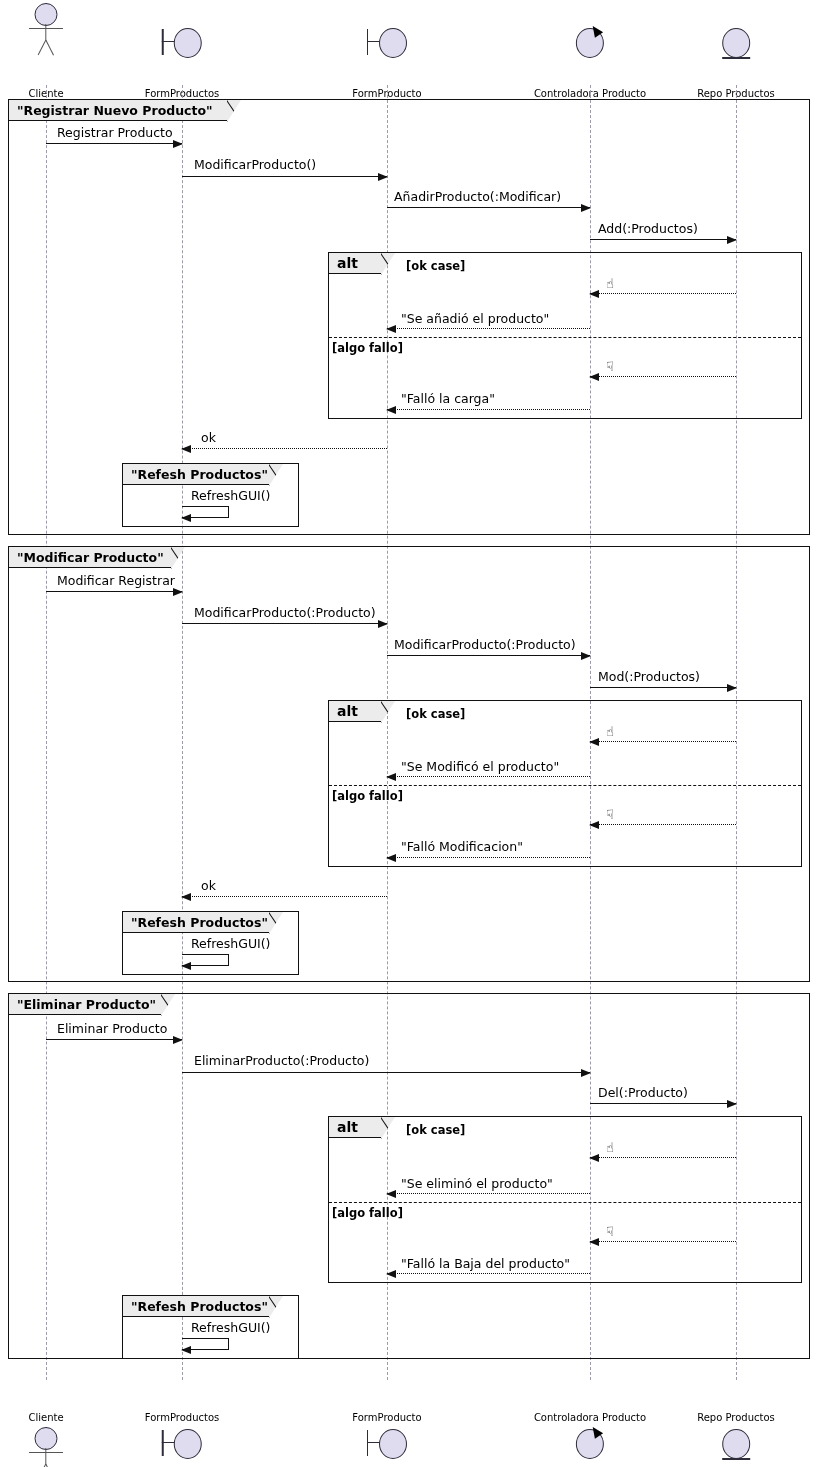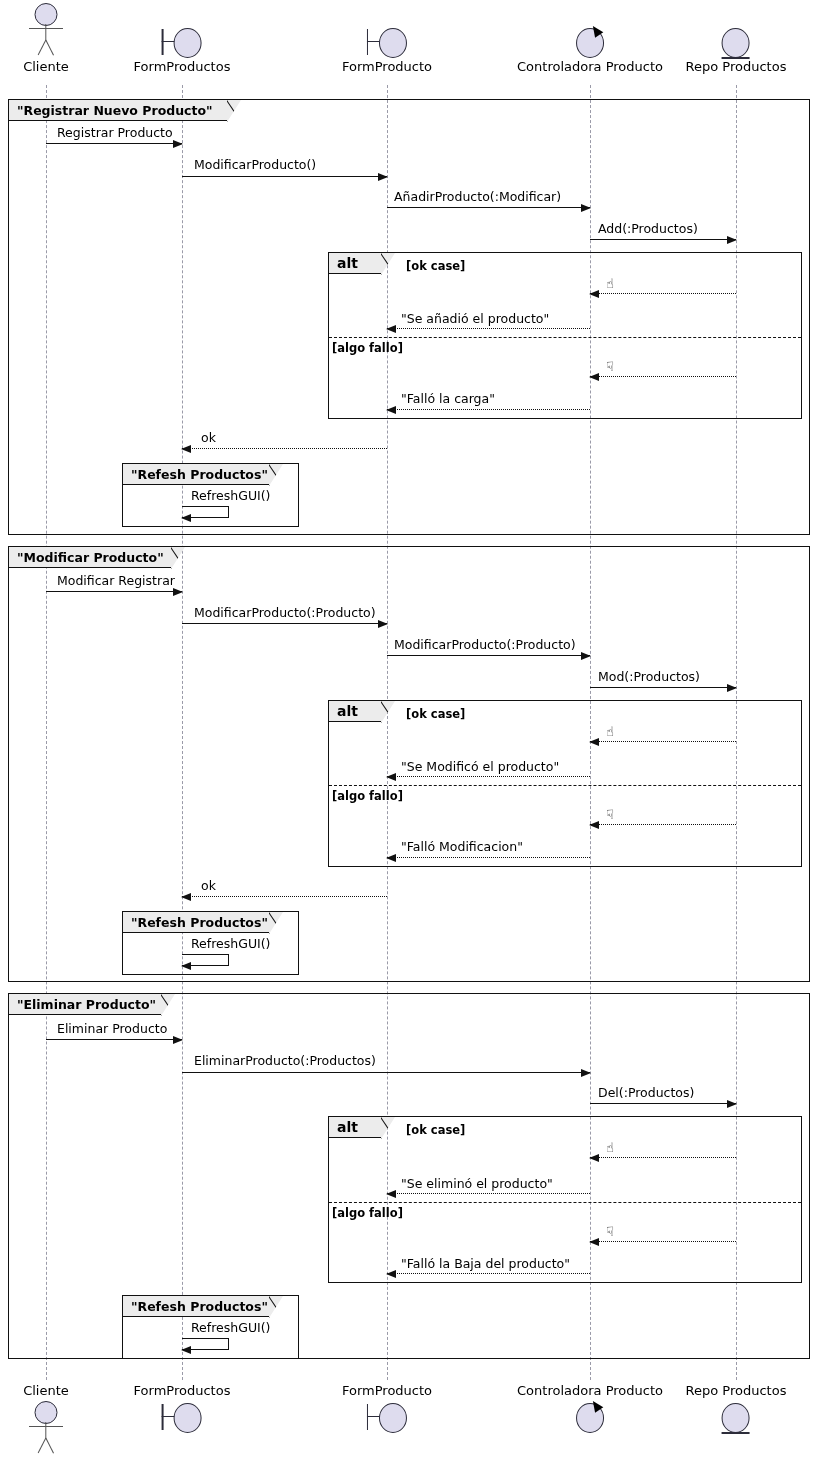--- a/index.html
+++ b/index.html
@@ -1,21 +1,21 @@
 <!DOCTYPE html>
 <html><head>
 <meta charset="utf-8">
 <style>
   html,body{margin:0;padding:0;background:#ffffff;}
   body{font-family:"DejaVu Sans","Liberation Sans",sans-serif;}
   #canvas{position:relative;width:816px;height:1467px;background:#ffffff;overflow:hidden;}
 
   
   .participant{position:absolute;transform:translateX(-50%);text-align:center;}
-  .p-label{font-size:13px;color:#000;white-space:nowrap;line-height:1;}
+  .p-label{font-size:10px;color:#000;white-space:nowrap;line-height:1;margin-top:29px;}
   .icon-wrap{position:relative;height:34px;width:74px;margin:0 auto;}
 
   .uml-circle{position:absolute;width:26px;height:28px;border:1.3px solid #2c2c3a;
     border-radius:50%;background:#dedcee;left:50%;top:2px;transform:translateX(-50%);}
   .boundary .uml-circle{left:calc(50% + 6px);}
   .boundary .b-vert{position:absolute;left:calc(50% - 20px);top:3px;width:1.4px;height:26px;background:#2c2c3a;}
   .boundary .b-horz{position:absolute;left:calc(50% - 20px);top:15px;width:14px;height:1.4px;background:#2c2c3a;}
   .control .c-arrow{position:absolute;left:calc(50% + 1px);top:-1px;width:0;height:0;
     border-left:5px solid transparent;border-right:5px solid transparent;
     border-bottom:11px solid #000;transform:rotate(-38px);}
@@ -267,26 +267,26 @@
       <span>"Eliminar Producto"</span>
     </div>
     <div class="tab-notch" style="left:152px;"></div>
   </div>
 
   <div class="mlabel" style="left:57px;top:1023px;">Eliminar Producto</div>
   <div class="msg solid" style="left:46px;top:1039px;width:136px;">
     <span class="head r"></span>
     </div>
 
-  <div class="mlabel" style="left:194px;top:1055px;">EliminarProducto(:Productos)</div>
+  <div class="mlabel" style="left:194px;top:1055px;">EliminarProducto(:Producto)</div>
   <div class="msg solid" style="left:182px;top:1072px;width:408px;">
     <span class="head r"></span>
     </div>
 
-  <div class="mlabel" style="left:598px;top:1087px;">Del(:Productos)</div>
+  <div class="mlabel" style="left:598px;top:1087px;">Del(:Producto)</div>
   <div class="msg solid" style="left:590px;top:1103px;width:146px;">
     <span class="head r"></span>
     </div>
 
   <div class="frag" style="left:328px;top:1116px;width:474px;height:167px;">
     <div class="frag-tab notch alt-tab" style="width:52px;">
       <span>alt</span>
     </div>
     <div class="tab-notch" style="left:52px;"></div>
   </div>

